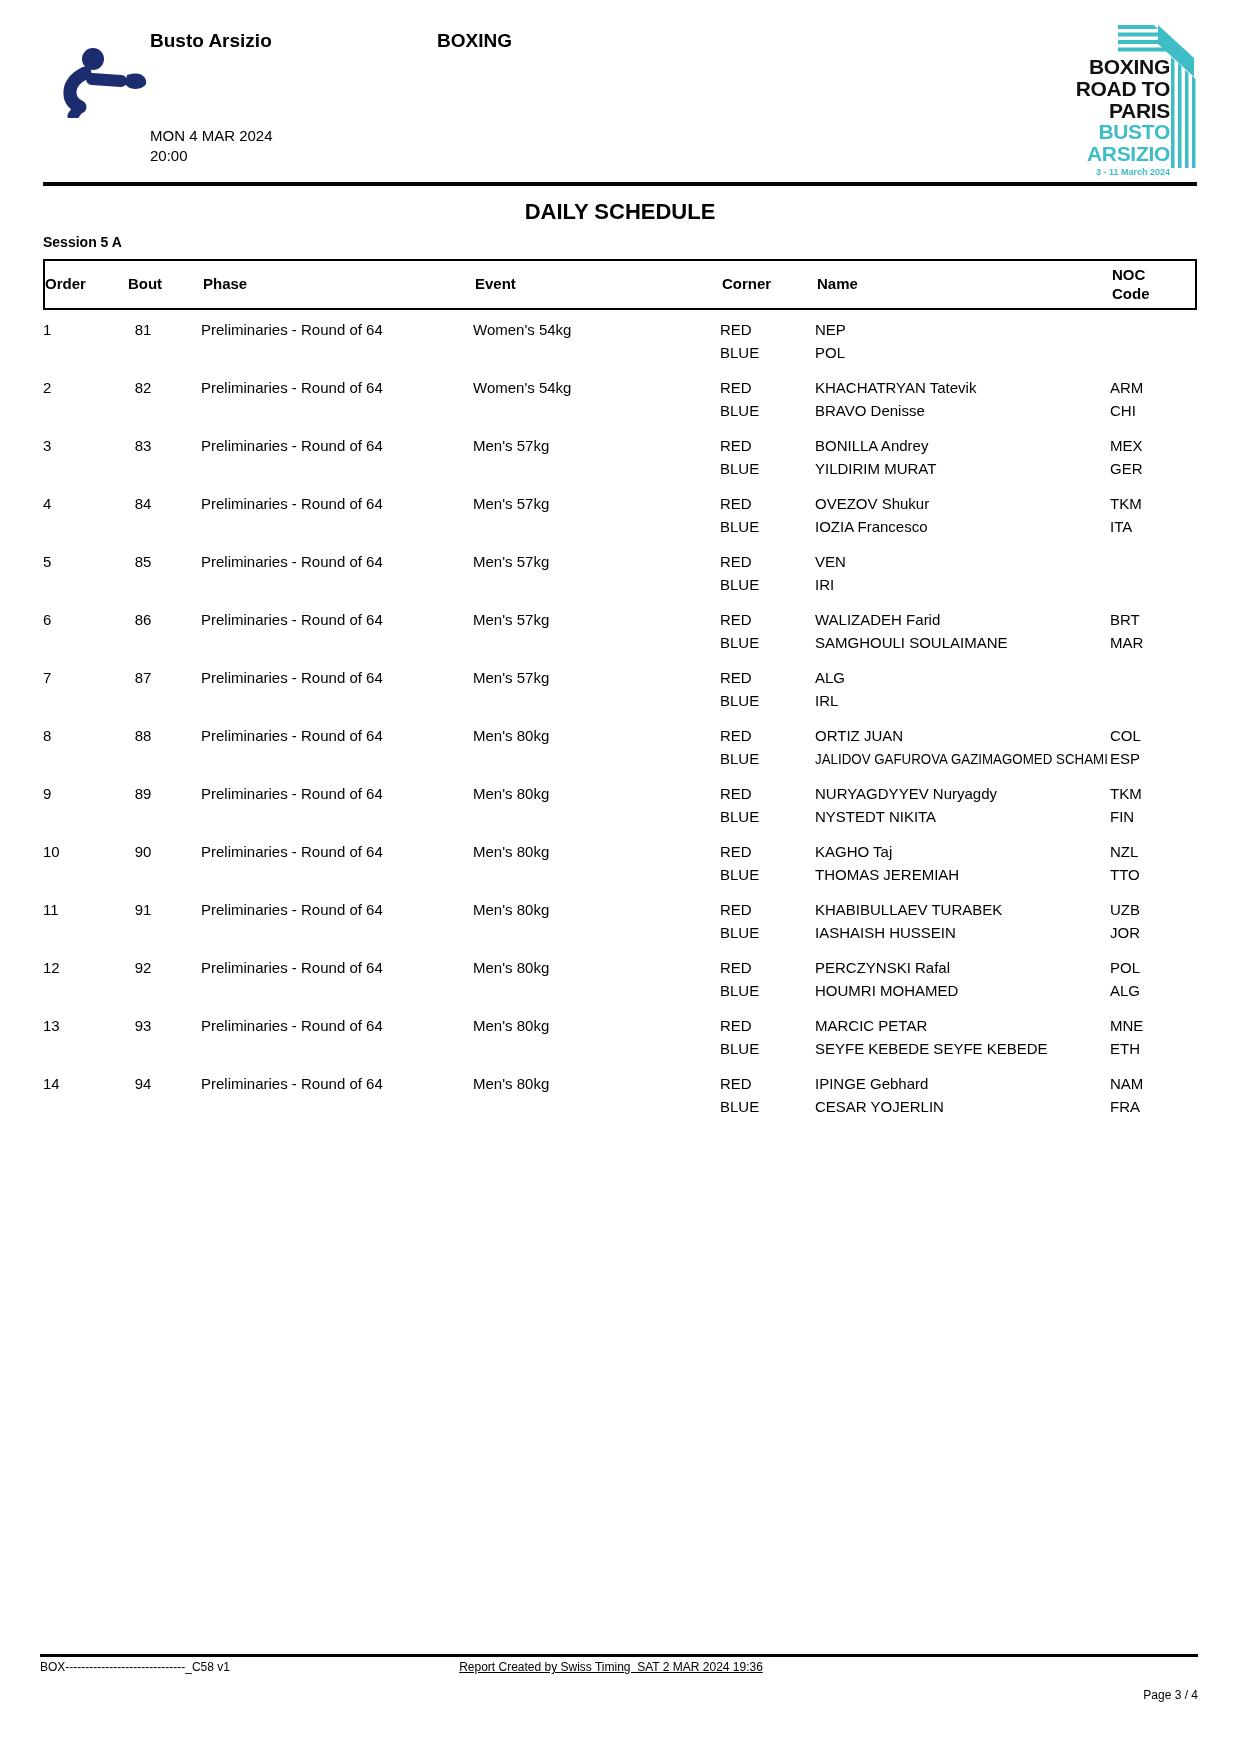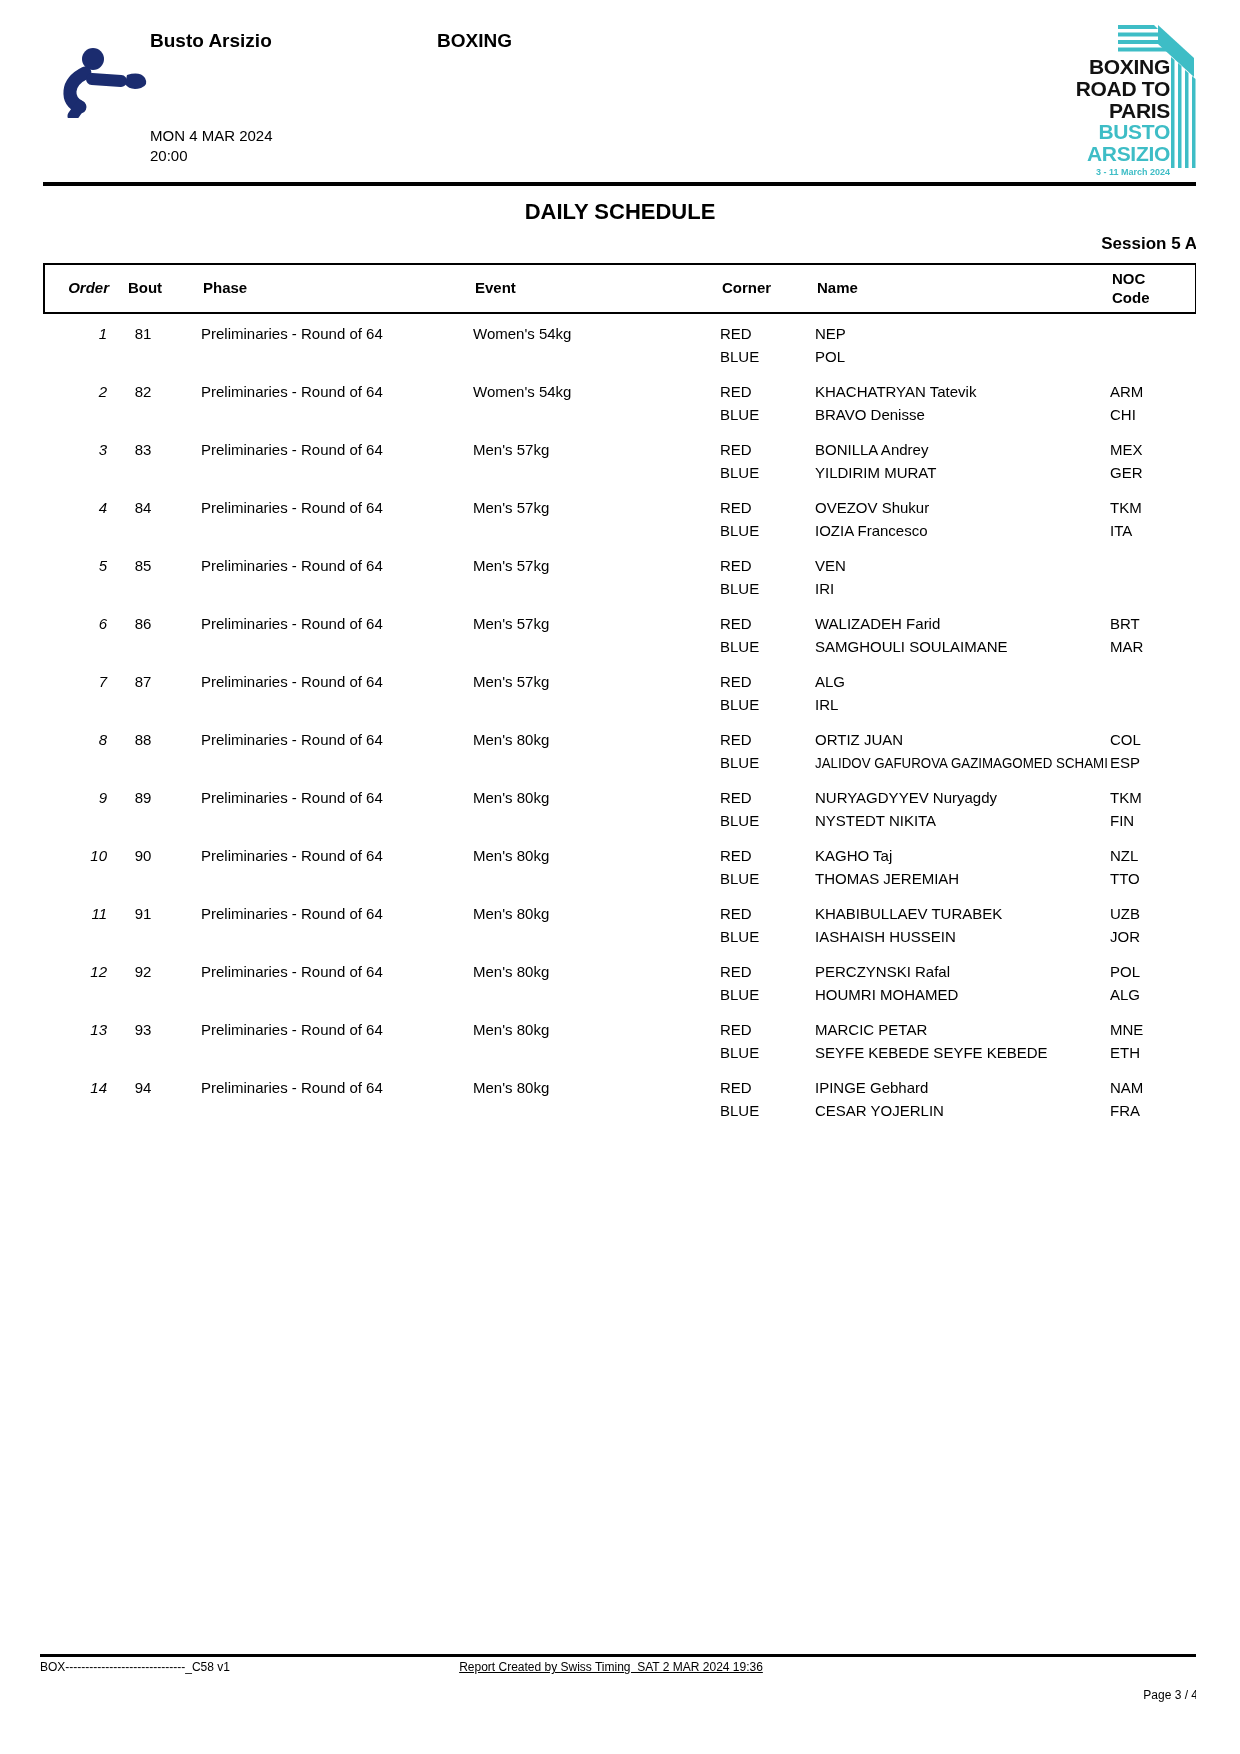--- a/index.html
+++ b/index.html
@@ -3,46 +3,47 @@
 <meta charset="utf-8">
 <style>
   html,body{margin:0;padding:0;background:#ffffff;}
   .page{
     position:relative;
     width:1196px;height:1754px;
     background:#ffffff;
     font-family:"Liberation Sans", sans-serif;
     color:#000;
     overflow:hidden;
+    padding-left:44px;
   }
   
   .venue{position:absolute;left:150px;top:30px;font-size:19px;font-weight:bold;}
   .sport{position:absolute;left:437px;top:30px;font-size:19px;font-weight:bold;}
   .datetime{position:absolute;left:150px;top:126px;font-size:15px;line-height:20px;}
   .pictogram{position:absolute;left:55px;top:46px;}
   
   .logo{position:absolute;left:1040px;top:25px;width:160px;height:148px;}
   .logo svg{position:absolute;left:0;top:0;}
   .logo-text{position:absolute;right:30px;top:31px;text-align:right;
     font-weight:bold;font-size:21px;line-height:21.8px;letter-spacing:-0.3px;color:#121212;}
   .logo-text .teal{color:var(--teal);}
   .logo-dates{font-size:9px;font-weight:bold;letter-spacing:0;line-height:11px;margin-top:2px;}
   
   .content{position:absolute;left:43px;top:182px;width:1154px;}
   .rule{height:3.5px;background:#000;}
   .page-title{text-align:center;font-size:22px;font-weight:bold;margin-top:13px;}
-  .session-title{text-align:right;font-size:17px;font-weight:bold;margin-top:9px;}
+  .session-title{text-align:left;font-size:14px;font-weight:bold;margin-top:9px;}
   
   .grid{display:grid;grid-template-columns:64px 72px 294px 247px 95px 295px 1fr;}
   .thead{
     border:2.5px solid #000;margin-top:9px;
     padding:4px 0 5px 0;align-items:center;
     font-weight:bold;font-size:15px;line-height:19px;
   }
-  .c-order{text-align:right;font-style:italic;}
+  .c-order{text-align:left;}
   .c-bout{text-align:center;}
   .c-phase{padding-left:22px;}
   .th-noc{white-space:pre-line;}
   .rows{padding-top:8px;}
   .bout-row{font-size:15px;line-height:23px;margin-bottom:12px;}
   .nm{display:block;white-space:nowrap;width:fit-content;transform-origin:left center;}
   
   .footer-rule{position:absolute;left:40px;width:1158px;top:1654px;height:2.5px;background:#000;}
   .footer-text{position:absolute;left:40px;width:1158px;top:1660px;font-size:12px;line-height:15px;}
   .ft-left{position:absolute;left:0;top:0;}

